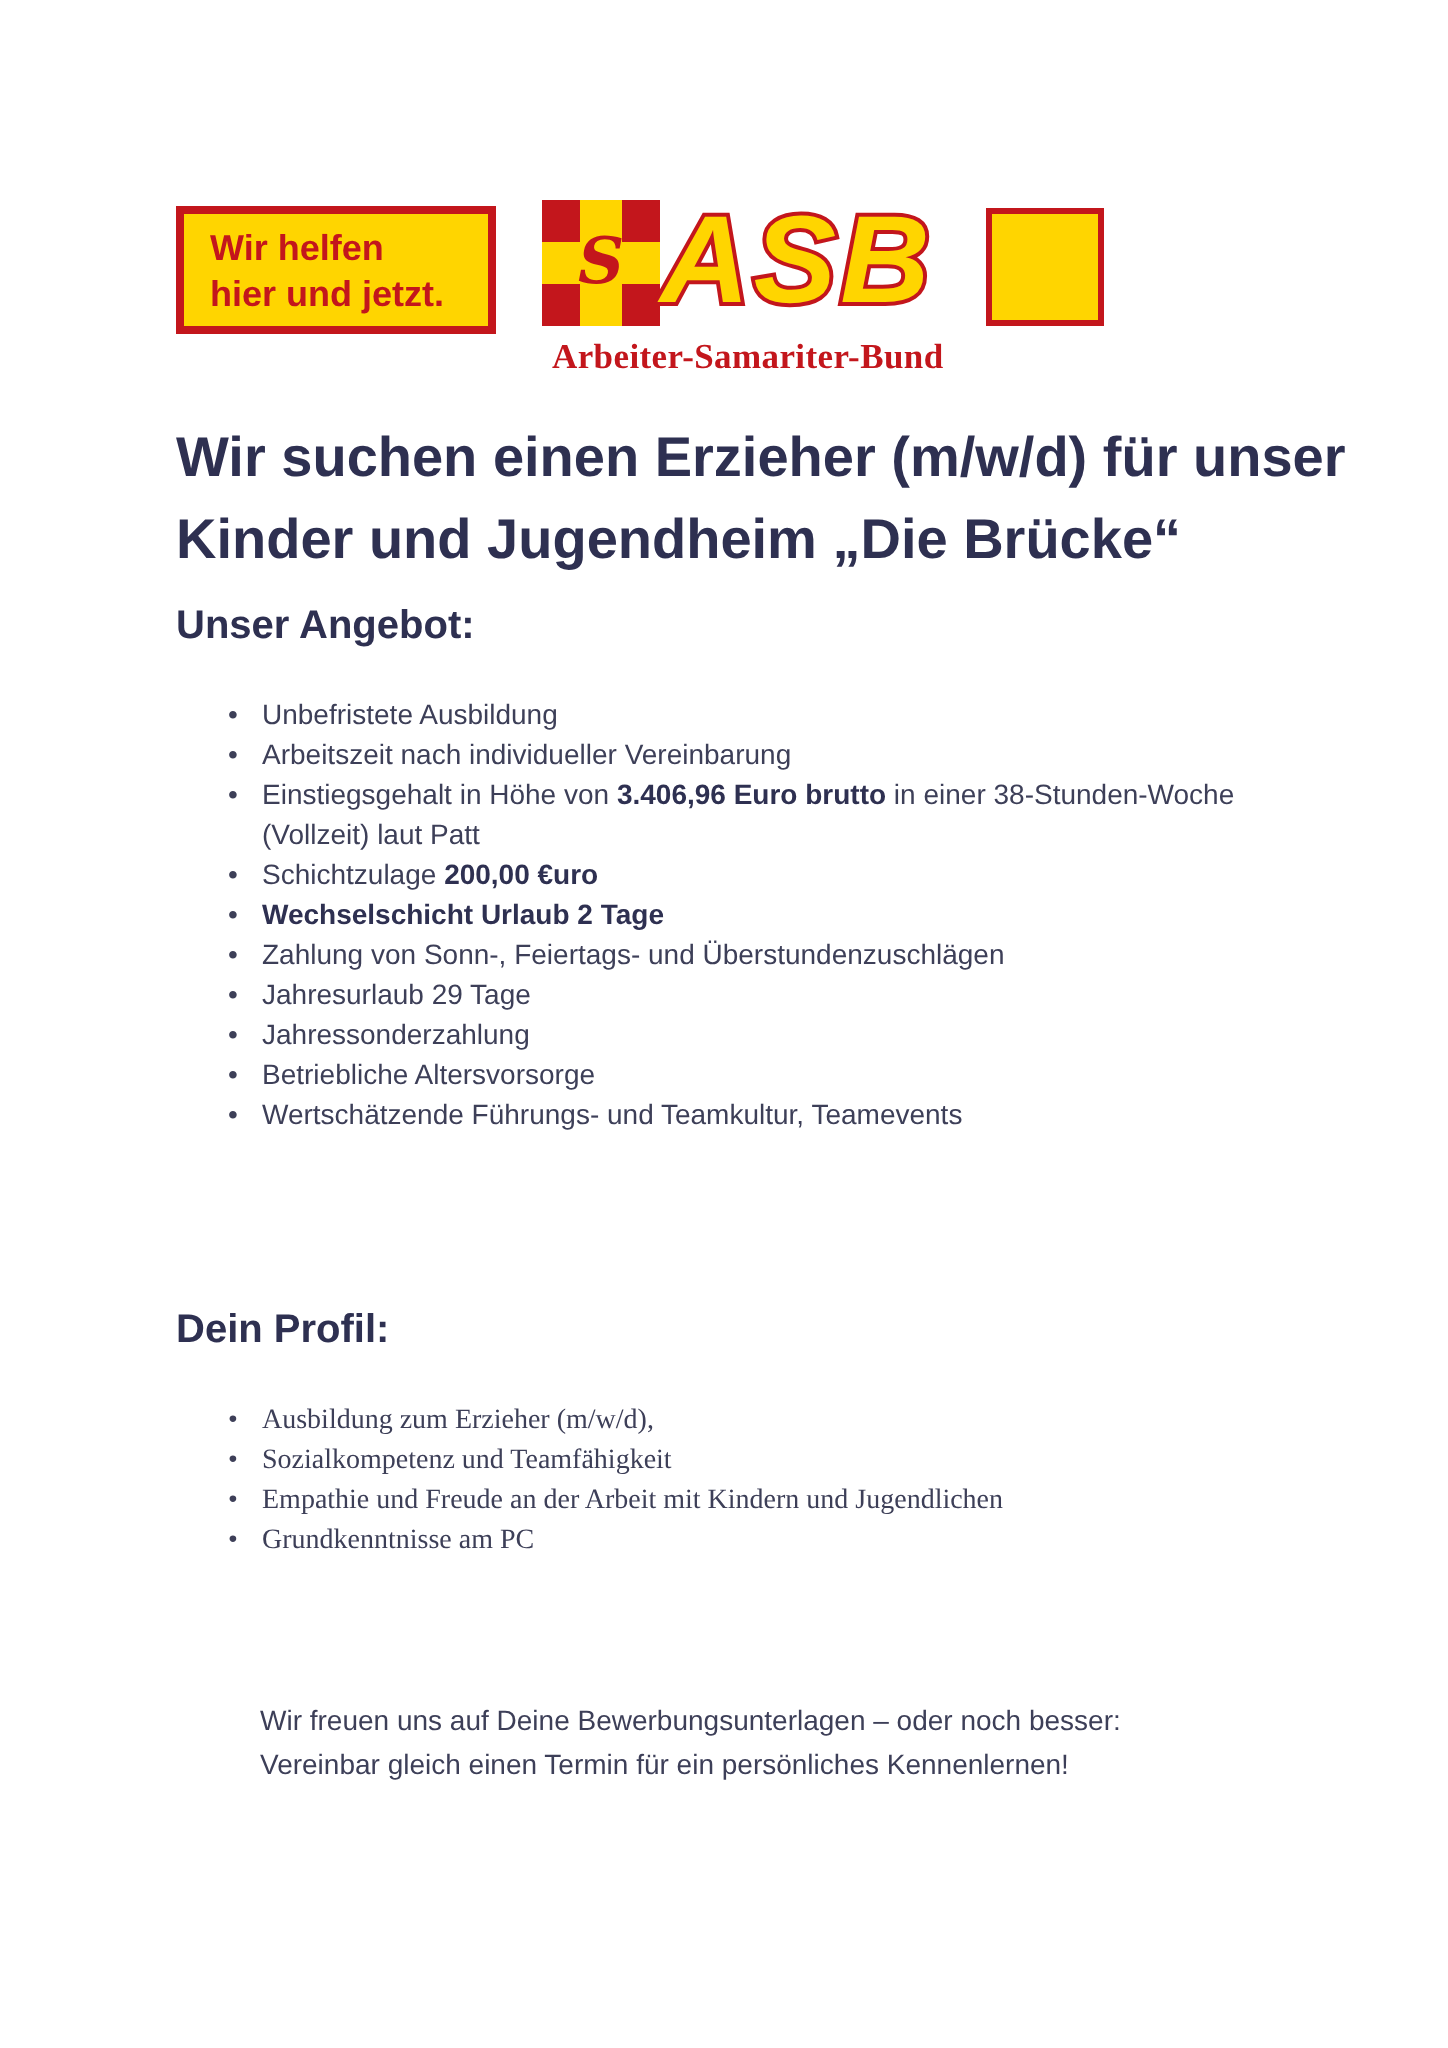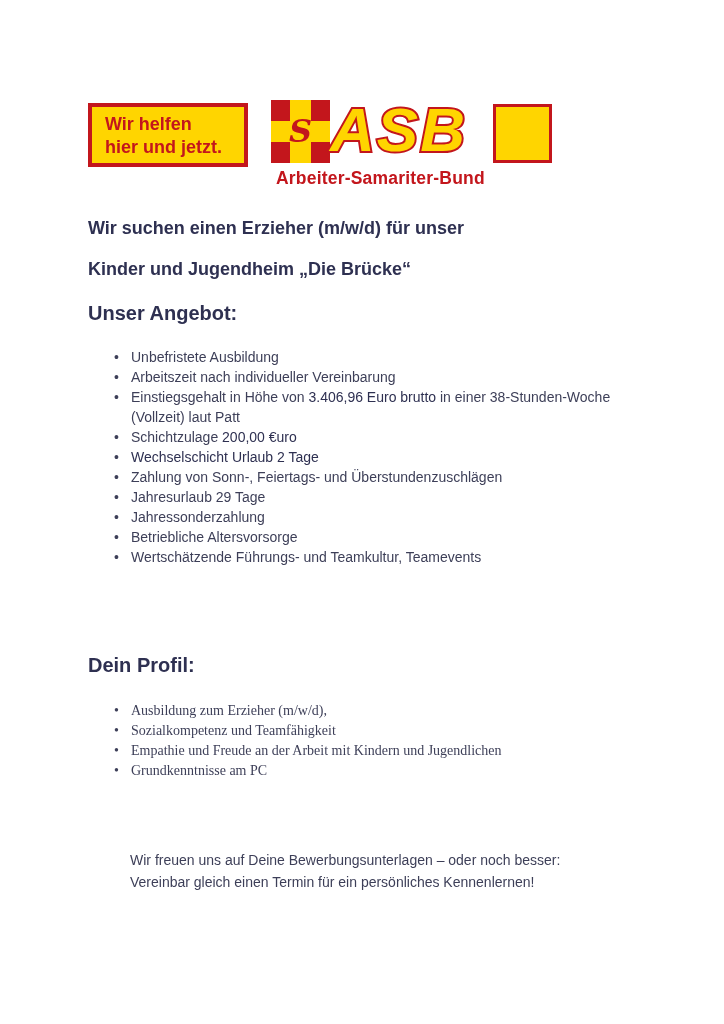--- a/index.html
+++ b/index.html
@@ -39,34 +39,34 @@
     color:var(--brand-red,#c3161c);line-height:1;
   }
   .asb-letters{position:absolute;left:55px;top:-5px;}
   .asb-letters text{
     font-family:"Liberation Sans","DejaVu Sans",sans-serif;
     font-weight:bold;font-style:italic;
   }
   .asb-subtitle{
     position:absolute;left:5px;top:69px;
     color:var(--brand-red,#c3161c);
-    font-size:17.5px;font-weight:bold;white-space:nowrap;letter-spacing:.2px;
+    font-size:17.5px;font-weight:bold;white-space:nowrap;letter-spacing:.2px;font-family:Liberation Serif, serif;
   }
   .right-box{
     position:absolute;left:493px;top:104px;
     width:59px;height:59px;
     background:var(--brand-yellow,#ffd500);
     border:3px solid var(--brand-red,#c3161c);
   }
 
   
   .title{
     position:absolute;left:88px;top:208px;
     color:var(--heading-navy,#2e3051);
-    font-size:18px;font-weight:700;line-height:41px;
+    font-size:28px;font-weight:700;line-height:41px;
     white-space:nowrap;
   }
   .section-heading{
     position:absolute;left:88px;
     color:var(--heading-navy,#2e3051);
     font-size:20px;font-weight:700;line-height:26px;
     white-space:nowrap;
   }
   .offer-heading{top:300px;}
   .profile-heading{top:652px;}
@@ -78,21 +78,21 @@
     font-size:14px;line-height:20px;
   }
   .offer-list{top:347px;}
   .profile-list{top:701px;font-family:Liberation Serif, serif;}
   ul.doc-list li{position:relative;padding-left:19px;}
   ul.doc-list li::before{
     content:"•";
     position:absolute;left:2px;top:0;
     font-size:14px;color:var(--body-navy,#3d3f58);
   }
-  ul.doc-list strong{font-weight:400;color:var(--heading-navy,#2e3051);}
+  ul.doc-list strong{font-weight:700;color:var(--heading-navy,#2e3051);}
 
   .closing{
     position:absolute;left:130px;top:849px;
     color:var(--body-navy,#3d3f58);
     font-size:14px;line-height:22px;
     white-space:nowrap;
   }
 </style>
 </head>
 <body>

